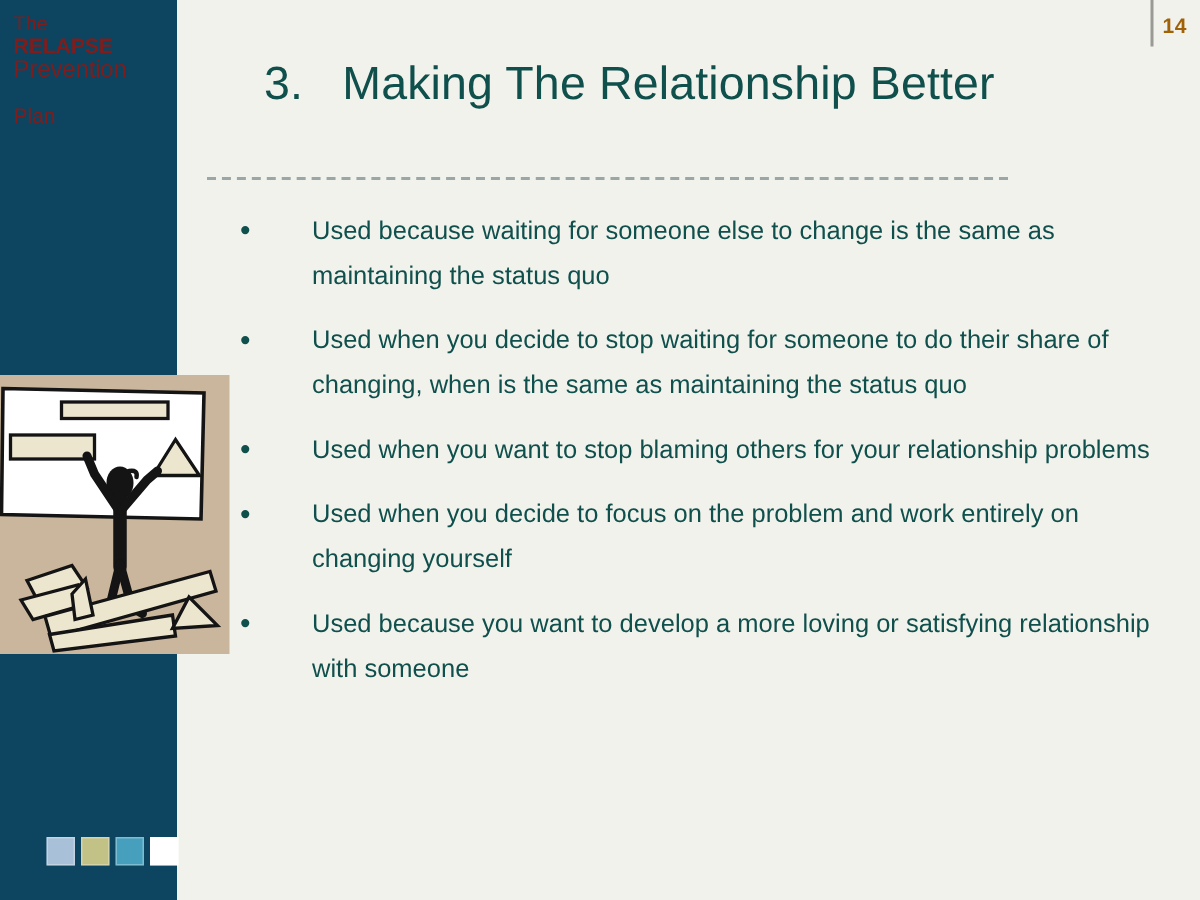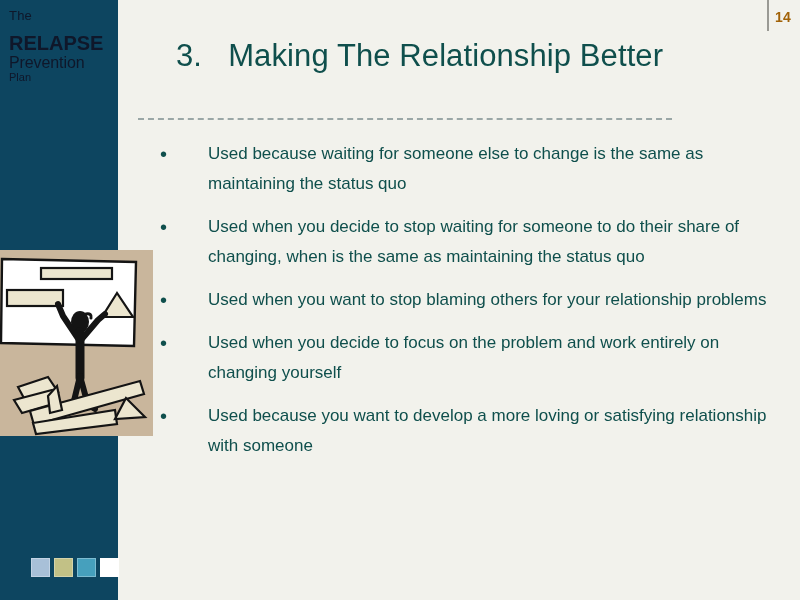--- a/index.html
+++ b/index.html
@@ -25,44 +25,44 @@
     height: 600px;
     background: #0d4560;
   }
 
   
   .logo {
     position: absolute;
     left: 9px;
     top: 9px;
     width: 104px;
-    color: #0f172a;
+    color: #7f1d1d;
     line-height: 1.02;
   }
   .logo-the {
     font-size: 13px;
     font-weight: 400;
     letter-spacing: 0.2px;
   }
   .logo-relapse {
-    font-size: 20px;
+    font-size: 14px;
     font-weight: bold;
     letter-spacing: 0px;
-    margin-top: 11px;
+    margin-top: 1px;
   }
   .logo-prevention {
     font-size: 16px;
     font-weight: normal;
     letter-spacing: -0.1px;
     margin-top: 1px;
   }
   .logo-plan {
-    font-size: 11px;
+    font-size: 14px;
     font-weight: 400;
-    margin-top: 1px;
+    margin-top: 15px;
   }
 
   
   .illustration {
     position: absolute;
     left: 0;
     top: 250px;
     width: 153px;
     height: 186px;
     background: #c9b69c;

